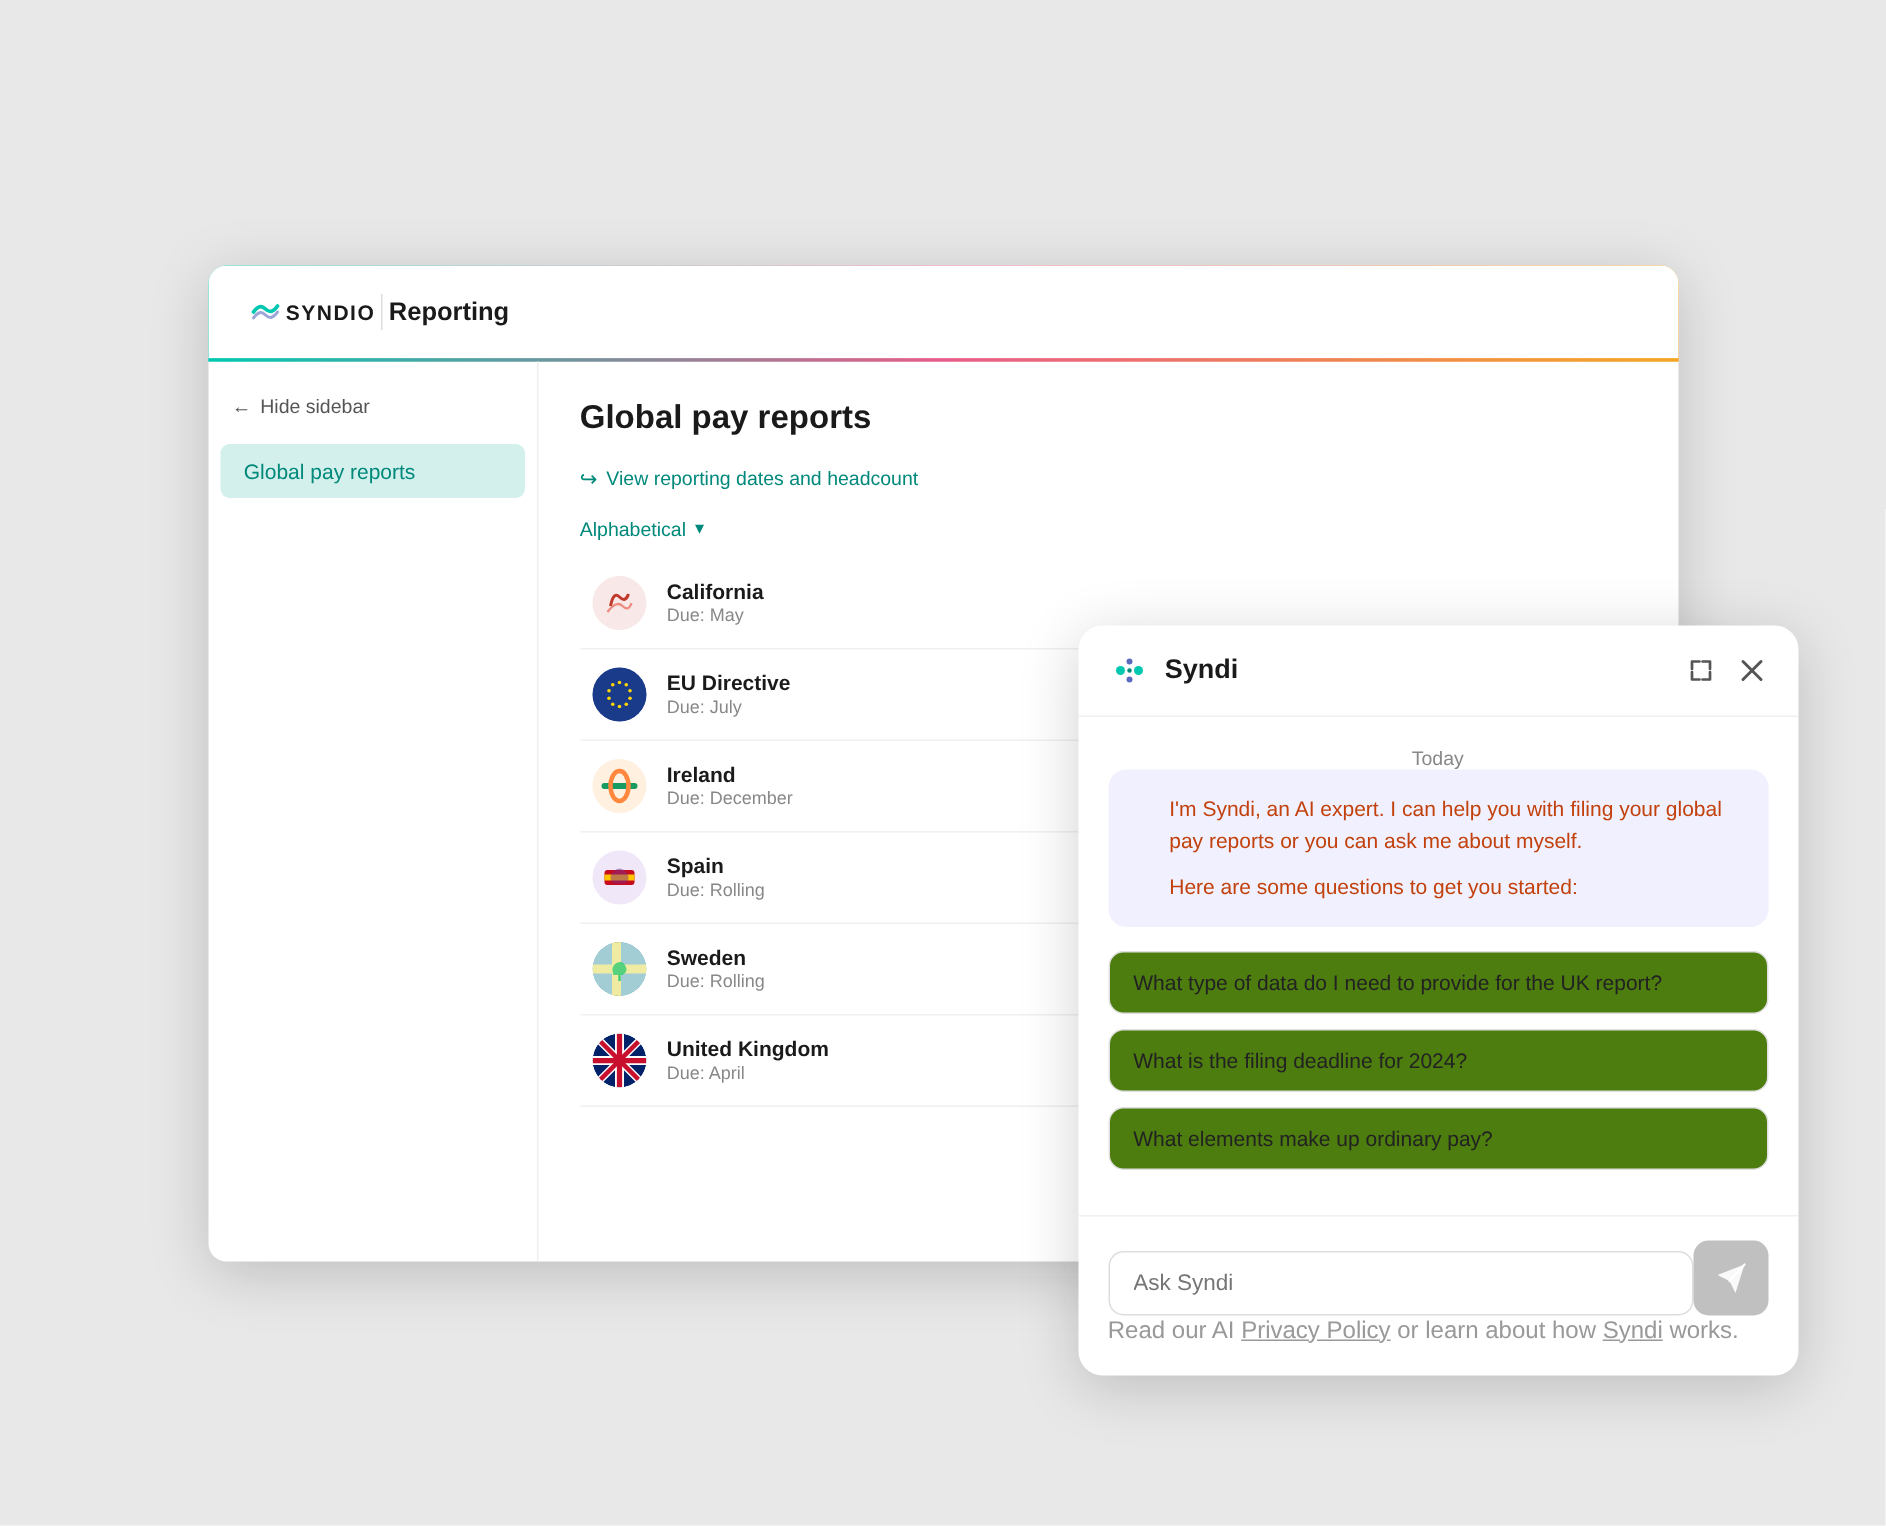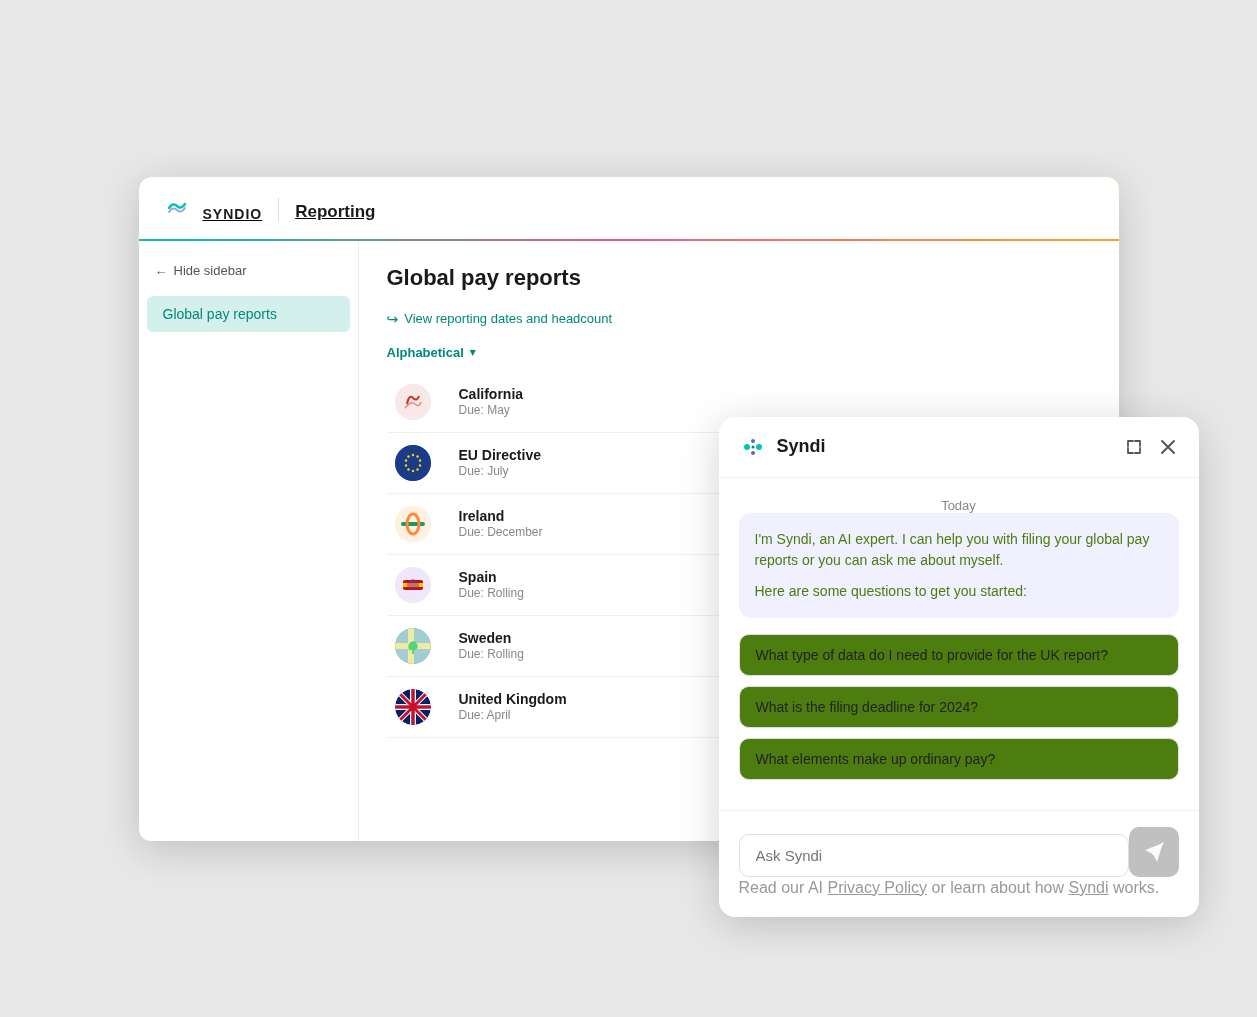--- a/index.html
+++ b/index.html
@@ -31,23 +31,21 @@
       height: 64px;
       border-bottom: 2px solid transparent;
       background: linear-gradient(white, white) padding-box,
                   linear-gradient(to right, #00c8b0, #e85d8a, #f5a623) border-box;
       border-bottom: 2px solid;
       border-image: linear-gradient(to right, #00c8b0 0%, #e85d8a 50%, #f5a623 100%) 1;
       border-radius: 12px 12px 0 0;
     }
     .logo-area {
       display: flex;
-      align-items: flex-end;
-      gap: 12px;
-      text-decoration: underline;
+      align-items: center;
     }
     .logo-icon {
       width: 28px;
       height: 28px;
     }
     .logo-divider {
       width: 1px;
       height: 24px;
       background: #ddd;
       margin: 0 4px;
@@ -118,39 +116,39 @@
       cursor: pointer;
     }
     .sort-row {
       display: flex;
       align-items: center;
       gap: 6px;
       margin-bottom: 12px;
     }
     .sort-label {
       font-size: 13px;
-      font-weight: 700;
+      font-weight: 400;
       color: #00897b;
       cursor: pointer;
     }
     .sort-chevron {
       color: #00897b;
       font-size: 12px;
     }
 
     
     .country-list {
       display: flex;
       flex-direction: column;
       gap: 0;
     }
     .country-item {
       display: flex;
       align-items: center;
-      gap: 28px;
+      gap: 14px;
       padding: 12px 8px;
       border-bottom: 1px solid #f0f0f0;
       cursor: pointer;
     }
     .country-flag {
       width: 36px;
       height: 36px;
       border-radius: 50%;
       display: flex;
       align-items: center;
@@ -231,22 +229,23 @@
       margin-bottom: 0;
     }
     .syndi-message-bubble {
       background: #f0f0ff;
       border-radius: 12px;
       padding: 16px;
       margin-bottom: 16px;
     }
     .syndi-message-bubble p {
       font-size: 14px;
-      color: #4d7c0f;
+      color: #c2410c;
       line-height: 1.5;
+      margin-left: 25px;
     }
     .syndi-message-bubble p + p {
       margin-top: 10px;
     }
     .suggestion-btn {
       display: block;
       width: 100%;
       text-align: left;
       background: #4d7c0f;
       border: 1.5px solid #e0e0e0;

